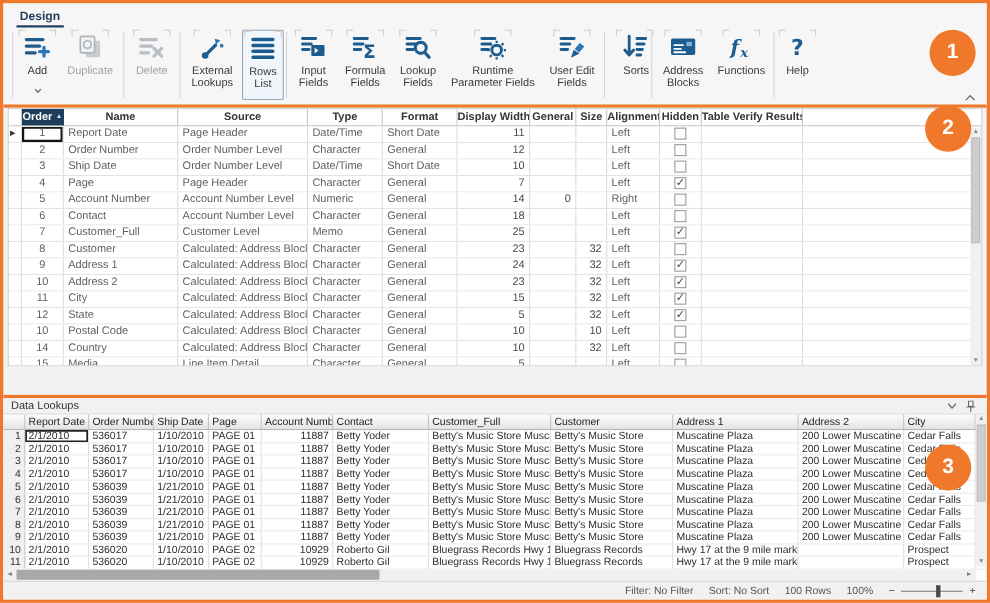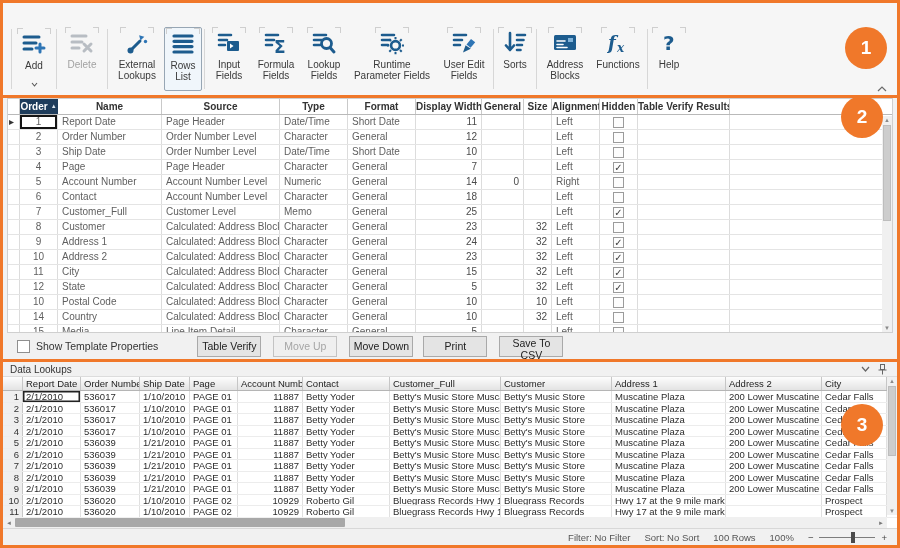--- a/index.html
+++ b/index.html
@@ -94,36 +94,49 @@
   .zoomslider { display:flex; align-items:center; gap:6px; color:#444; }
   .ztrack { position:relative; width:56px; height:1px; background:#7d7d7d; }
   .zthumb { position:absolute; left:32px; top:-5px; width:4px; height:11px; background:#4a4a4a; }
 </style>
 </head>
 <body>
 
 <div class="window">
 
   <div class="ribbon">
+    <div class="tabstrip">
+      <span class="tab">Design</span>
+    </div>
     <div class="ribbon-body" id="ribbon-body">
         <div class="rsep"></div>
-        <div class="ritem" style="width: 40px; justify-content: center;">
+        <div class="ritem" style="width: 40px;">
           <span class="ricon">
             <svg viewBox="0 0 26 26">
               <g stroke="#1D5C8E" stroke-width="3" stroke-linecap="round">
                 <path d="M3 6h15M3 12h12M3 18h8"></path>
               </g>
               <path d="M19 13v8M15 17h8" stroke="#2E75B5" stroke-width="3" stroke-linecap="round"></path>
             </svg>
           </span>
           <span class="rlabel">Add</span>
           <span class="rcaret"><svg width="7" height="5">
               <polyline points="1,1 3.5,4 6,1" fill="none" stroke="#555" stroke-width="1.1"></polyline>
             </svg></span>
         </div>
+        <div class="ritem disabled" style="width: 56px;">
+          <span class="ricon">
+            <svg viewBox="0 0 26 26">
+              <rect x="9" y="7" width="13" height="15" rx="1.5" fill="#c9cdd2"></rect>
+              <rect x="4" y="3" width="13" height="15" rx="1.5" fill="#eef0f2" stroke="#b0b4b9" stroke-width="1.5"></rect>
+              <circle cx="10.5" cy="10.5" r="3.5" fill="none" stroke="#b0b4b9" stroke-width="1.5"></circle>
+            </svg>
+          </span>
+          <span class="rlabel">Duplicate</span>
+        </div>
         <div class="rsep"></div>
         <div class="ritem disabled" style="width: 46px;">
           <span class="ricon">
             <svg viewBox="0 0 26 26">
               <g stroke="#b8bdc3" stroke-width="3" stroke-linecap="round">
                 <path d="M3 6h14M3 12h10M3 18h7"></path>
               </g>
               <path d="M15 14l7 7M22 14l-7 7" stroke="#b8bdc3" stroke-width="3" stroke-linecap="round"></path>
             </svg>
           </span>
@@ -214,21 +227,21 @@
                 <path d="M3 5h12M3 10h8M3 15h6"></path>
               </g>
               <path d="M12 22.5l2.6-7.2 5.2 3.4z" fill="#1D5C8E"></path>
               <path d="M15.5 14.5L20 9l4.2 3.2-4.6 5.5z" fill="#2E75B5"></path>
             </svg>
           </span>
           <span class="rlabel">User Edit
 Fields</span>
         </div>
         <div class="rsep"></div>
-        <div class="ritem" style="width: 38px;">
+        <div class="ritem" style="width: 38px; align-items: flex-end;">
           <span class="ricon">
             <svg viewBox="0 0 26 26">
               <path d="M8 3v17M8 20l-4-4.5M8 20l4-4.5" fill="none" stroke="#1D5C8E" stroke-width="2.6" stroke-linecap="round" stroke-linejoin="round"></path>
               <g stroke="#1D5C8E" stroke-width="2.6" stroke-linecap="round">
                 <path d="M15 5h8M15 10h6.5M15 15h5M15 20h3.5"></path>
               </g>
             </svg>
           </span>
           <span class="rlabel">Sorts</span>
         </div>
@@ -513,29 +526,20 @@
         <div class="fcell" style="width: 92px; flex: 0 0 auto;"></div>
         <div class="fcell nob" style="width: 154px; flex: 0 0 auto;"></div>
       </div>
       <div class="vscroll">
         <span style="margin-top:1px">▲</span>
         <div class="vthumb" style="height:96px;margin-top:2px"></div>
         <span style="margin-top:auto;margin-bottom:1px">▼</span>
       </div>
     </div>
 
-  <div class="btnrow">
-    <div class="cb13"></div>
-    <span class="cblabel">Show Template Properties</span>
-    <button class="wbtn" style="margin-left:39px">Table Verify</button>
-    <button class="wbtn disabled" style="margin-left:12px">Move Up</button>
-    <button class="wbtn" style="margin-left:12px">Move Down</button>
-    <button class="wbtn" style="margin-left:10px">Print</button>
-    <button class="wbtn" style="margin-left:12px">Save To CSV</button>
-  </div>
 
   <div class="divider d2"></div>
 
   <div class="preview">
     <div class="ptitle">
       <span>Data Lookups</span>
       <span class="ptools">
         <svg width="9" height="6">
           <polyline points="1,1 4.5,5 8,1" fill="none" stroke="#666" stroke-width="1.2"></polyline>
         </svg>

